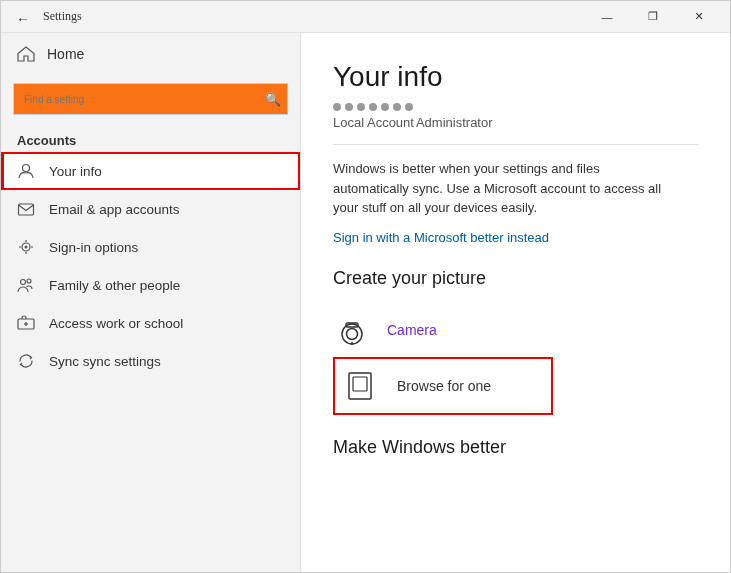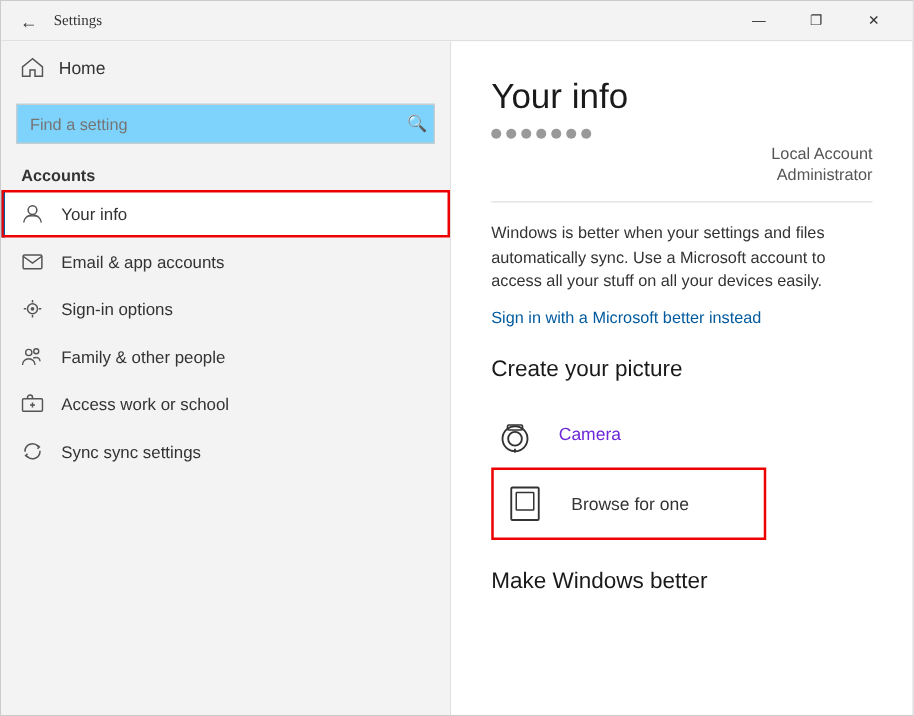--- a/index.html
+++ b/index.html
@@ -70,21 +70,21 @@
     }
 
     .content {
       display: flex;
       flex: 1;
       overflow: hidden;
     }
 
     
     .sidebar {
-      width: 360px;
+      width: 300px;
       background: #f3f3f3;
       flex-shrink: 0;
       display: flex;
       flex-direction: column;
       overflow-y: auto;
       border-right: 1px solid #e0e0e0;
     }
 
     .sidebar-home {
       display: flex;
@@ -98,23 +98,23 @@
 
     .search-container {
       padding: 8px 12px;
       position: relative;
     }
 
     .search-input {
       width: 100%;
       height: 32px;
       border: 1px solid #ccc;
-      background: #7dd3fc;
+      background: #f97316;
       padding: 0 30px 0 10px;
-      font-size: 13px;
+      font-size: 10px;
       color: #333;
       outline: none;
     }
 
     .search-icon-btn {
       position: absolute;
       right: 18px;
       top: 50%;
       transform: translateY(-50%);
       font-size: 13px;
@@ -168,24 +168,22 @@
 
     .main-title {
       font-size: 28px;
       font-weight: 300;
       color: #1a1a1a;
       margin-bottom: 10px;
     }
 
     .account-type-line {
       display: flex;
-      flex-direction: column;
       gap: 2px;
       margin-bottom: 8px;
-      text-align: right;
     }
 
     .account-dots {
       display: flex;
       gap: 4px;
       margin-bottom: 4px;
     }
 
     .account-dot {
       width: 8px;

